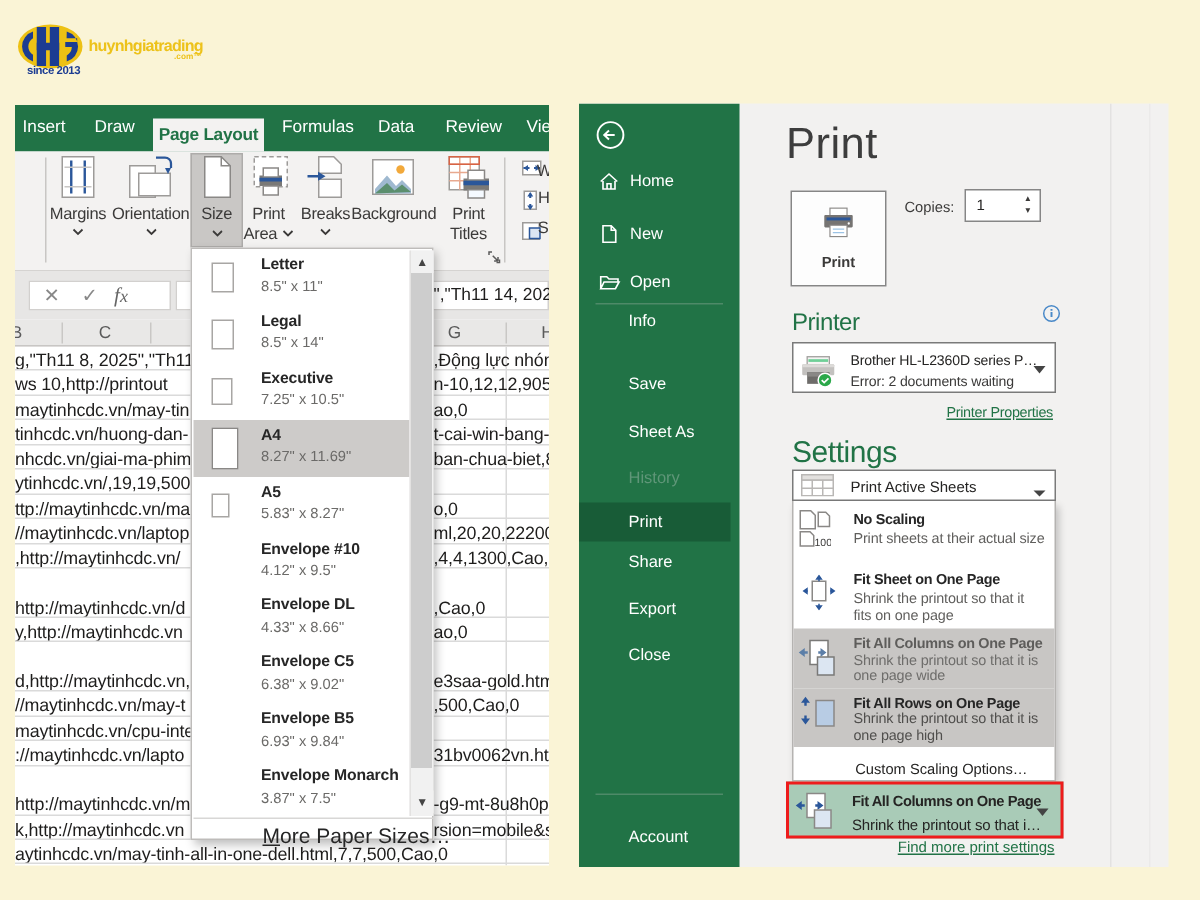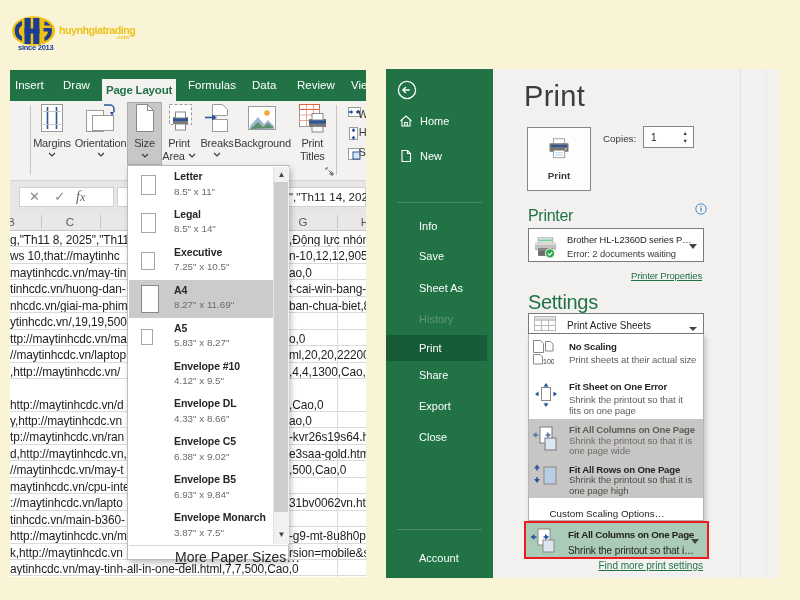--- a/index.html
+++ b/index.html
@@ -188,21 +188,21 @@
 <div class="hsep" style="left:31px"></div>
 <div class="hsep" style="left:90px"></div>
 <div class="hsep" style="left:327px"></div>
 </div>
 <div class="gline" style="left:327px;top:161px;height:346px"></div>
 <div class="row" style="top:161.00px">
 <div class="ct" style="left:0px">g,"Th11 8, 2025","Th11</div>
 <div class="ct" style="left:279px">,Động lực nhóm</div>
 </div>
 <div class="row" style="top:177.45px">
-<div class="ct" style="left:0px">ws 10,that://maytinhc</div>
+<div class="ct" style="left:0px">ws 10,http://printout</div>
 <div class="ct" style="left:279px">n-10,12,12,9050</div>
 </div>
 <div class="row" style="top:193.90px">
 <div class="ct" style="left:0px">maytinhcdc.vn/may-tin</div>
 <div class="ct" style="left:279px">ao,0</div>
 </div>
 <div class="row" style="top:210.35px">
 <div class="ct" style="left:0px">tinhcdc.vn/huong-dan-</div>
 <div class="ct" style="left:279px">t-cai-win-bang-n</div>
 </div>
@@ -226,41 +226,34 @@
 <div class="ct" style="left:279px">,4,4,1300,Cao,0</div>
 </div>
 <div class="row" style="top:325.50px">
 <div class="ct" style="left:0px">http://maytinhcdc.vn/d</div>
 <div class="ct" style="left:279px">,Cao,0</div>
 </div>
 <div class="row" style="top:341.95px">
 <div class="ct" style="left:0px">y,http://maytinhcdc.vn</div>
 <div class="ct" style="left:279px">ao,0</div>
 </div>
-<div class="row" style="top:358.40px">
-<div class="ct" style="left:0px">tp://maytinhcdc.vn/ran</div>
-<div class="ct" style="left:279px">-kvr26s19s64.h</div>
-</div>
 <div class="row" style="top:374.85px">
 <div class="ct" style="left:0px">d,http://maytinhcdc.vn,</div>
 <div class="ct" style="left:279px">e3saa-gold.htm</div>
 </div>
 <div class="row" style="top:391.30px">
 <div class="ct" style="left:0px">//maytinhcdc.vn/may-t</div>
 <div class="ct" style="left:279px">,500,Cao,0</div>
 </div>
 <div class="row" style="top:407.75px">
 <div class="ct" style="left:0px">maytinhcdc.vn/cpu-inte</div>
 </div>
 <div class="row" style="top:424.20px">
 <div class="ct" style="left:0px">://maytinhcdc.vn/lapto</div>
 <div class="ct" style="left:279px">31bv0062vn.htn</div>
-</div>
-<div class="row" style="top:440.65px">
-<div class="ct" style="left:0px">tinhcdc.vn/main-b360-</div>
 </div>
 <div class="row" style="top:457.10px">
 <div class="ct" style="left:0px">http://maytinhcdc.vn/m</div>
 <div class="ct" style="left:279px">-g9-mt-8u8h0pa</div>
 </div>
 <div class="row" style="top:473.55px">
 <div class="ct" style="left:0px">k,http://maytinhcdc.vn</div>
 <div class="ct" style="left:279px">rsion=mobile&amp;s</div>
 </div>
 <div class="row" style="top:490.00px">
@@ -331,22 +324,28 @@
             <path d="M1.5 7 L7 2 l5.5 5 M3 6.6 V12 h8 V6.6 M5.7 12 V8.5 h2.6 V12" fill="none" stroke="#fff" stroke-width="1.1"></path>
           </svg></span>
         <span class="tx">Home</span>
       </div>
 <div class="sitem" style="top:75px">
         <span class="ic"><svg width="14" height="14" viewBox="0 0 14 14">
             <path d="M3 1.5 h5.5 l3 3 V12.5 h-8.5 z M8.5 1.5 v3 h3" fill="none" stroke="#fff" stroke-width="1.1"></path>
           </svg></span>
         <span class="tx">New</span>
       </div>
+<div class="sitem" style="top:107px">
+        <span class="ic"><svg width="15" height="14" viewBox="0 0 15 14">
+            <path d="M1.5 11.5 V3.5 h4 l1.5 1.5 h6 v2 M1.5 11.5 l2.2-4.5 h10 l-2.4 4.5 z" fill="none" stroke="#fff" stroke-width="1.1"></path>
+          </svg></span>
+        <span class="tx">Open</span>
+      </div>
 <div class="sdiv" style="top:133px"></div>
-<div class="sitem" style="top:145px;text-decoration:underline;">
+<div class="sitem" style="top:133px;text-decoration:underline;">
         <span class="tx" style="left:33px">Info</span>
       </div>
 <div class="sitem" style="top:175px;">
         <span class="tx" style="left:33px">Save</span>
       </div>
 <div class="sitem" style="top:207px;">
         <span class="tx" style="left:33px">Sheet As</span>
       </div>
 <div class="sitem" style="top:238px;color:#5F9678;">
         <span class="tx" style="left:33px">History</span>
@@ -425,21 +424,21 @@
 <path d="M1.5 15.5 h6.5 l2.5 2.5 v7 h-9 z" fill="#fff" stroke="#8A8886"></path>
 <text x="11" y="25" font-size="7" fill="#3B3A39" font-family="Liberation Sans">100</text>
 </svg>
 <div class="li-t" style="top:7px">No Scaling</div>
 <div class="li-d" style="top:20px">Print sheets at their actual size</div>
 <svg style="position:absolute;left:4px;top:49px" width="26" height="24" viewBox="0 0 26 24">
 <rect x="8.5" y="4.5" width="9" height="13" fill="#fff" stroke="#8A8886"></rect>
 <path d="M13 0 l-2.5 3.5 h5 z M13 24 l-2.5 -3.5 h5 z M2 11 l3.5 -2.5 v5 z M24 11 l-3.5 -2.5 v5 z" fill="#2B579A"></path>
 <path d="M13 2.5 v2 M13 21.5 v-2 M3.5 11 h2 M22.5 11 h-2" stroke="#2B579A"></path>
 </svg>
-<div class="li-t" style="top:47px">Fit Sheet on One Error</div>
+<div class="li-t" style="top:47px">Fit Sheet on One Page</div>
 <div class="li-d" style="top:59.5px">Shrink the printout so that it</div>
 <div class="li-d" style="top:70.5px">fits on one page</div>
 <div style="position:absolute;left:0;top:85.3px;width:174px;height:39.4px;background:#C8C6C4"></div>
 <svg style="position:absolute;left:3px;top:91px" width="26" height="26" viewBox="0 0 26 26">
 <rect x="8" y="2" width="12" height="16" fill="#fff" stroke="#7A7977"></rect>
 <path d="M0.5 10 l4 -3 v6 z M19 10 l-4 -3 v6 z" fill="#5C7FA8"></path>
 <path d="M3.5 10 h3 M16.5 10 h-3" stroke="#5C7FA8" stroke-width="1.6"></path>
 <rect x="13" y="13" width="11" height="12" fill="#DCE6F2" stroke="#7A7977"></rect>
 </svg>
 <div class="li-t" style="top:89.5px;color:#5E5D5B">Fit All Columns on One Page</div>
@@ -447,21 +446,21 @@
 <div class="li-d" style="top:111px;color:#6E6D6B">one page wide</div>
 <div style="position:absolute;left:0;top:124.7px;width:174px;height:39.5px;background:#C8C6C4"></div>
 <svg style="position:absolute;left:3px;top:130px" width="26" height="26" viewBox="0 0 26 26">
 <rect x="12" y="3" width="12" height="17" fill="#B8CCE4" stroke="#8A8886"></rect>
 <path d="M5 0.5 l-3 4 h6 z M5 19 l-3 -4 h6 z" fill="#2B579A"></path>
 <path d="M5 3.5 v3 M5 16 v-3" stroke="#2B579A" stroke-width="1.6"></path>
 </svg>
 <div class="li-t" style="top:129.5px">Fit All Rows on One Page</div>
 <div class="li-d" style="top:140px;color:#504F4D">Shrink the printout so that it is</div>
 <div class="li-d" style="top:150.5px;color:#504F4D">one page high</div>
-<div style="position:absolute;left:0;top:173.5px;width:156px;text-align:center;font-size:9.8px;color:#252423">Custom Scaling Options…</div>
+<div style="position:absolute;left:0;top:173.5px;width:156px;text-align:right;font-size:9.8px;color:#252423">Custom Scaling Options…</div>
 </div>
 <div class="abs" style="left:138px;top:452px;width:185px;height:38px;border:2px solid #EE1C1C;background:#A9CBB7;">
 <svg style="position:absolute;left:4px;top:4px" width="26" height="26" viewBox="0 0 26 26">
 <rect x="8" y="2" width="12" height="16" fill="#fff" stroke="#8A8886"></rect>
 <path d="M0.5 10 l4 -3 v6 z M19 10 l-4 -3 v6 z" fill="#2B579A"></path>
 <path d="M3.5 10 h3 M16.5 10 h-3" stroke="#2B579A" stroke-width="1.6"></path>
 <rect x="13" y="13" width="11" height="12" fill="#DCE6F2" stroke="#8A8886"></rect>
 </svg>
 <div style="position:absolute;left:42px;top:6px;font-size:9.8px;font-weight:bold;letter-spacing:-0.3px;color:#252423;white-space:nowrap">Fit All Columns on One Page</div>
 <div style="position:absolute;left:42px;top:21.5px;font-size:10px;letter-spacing:-0.1px;color:#252423;white-space:nowrap">Shrink the printout so that i…</div>

